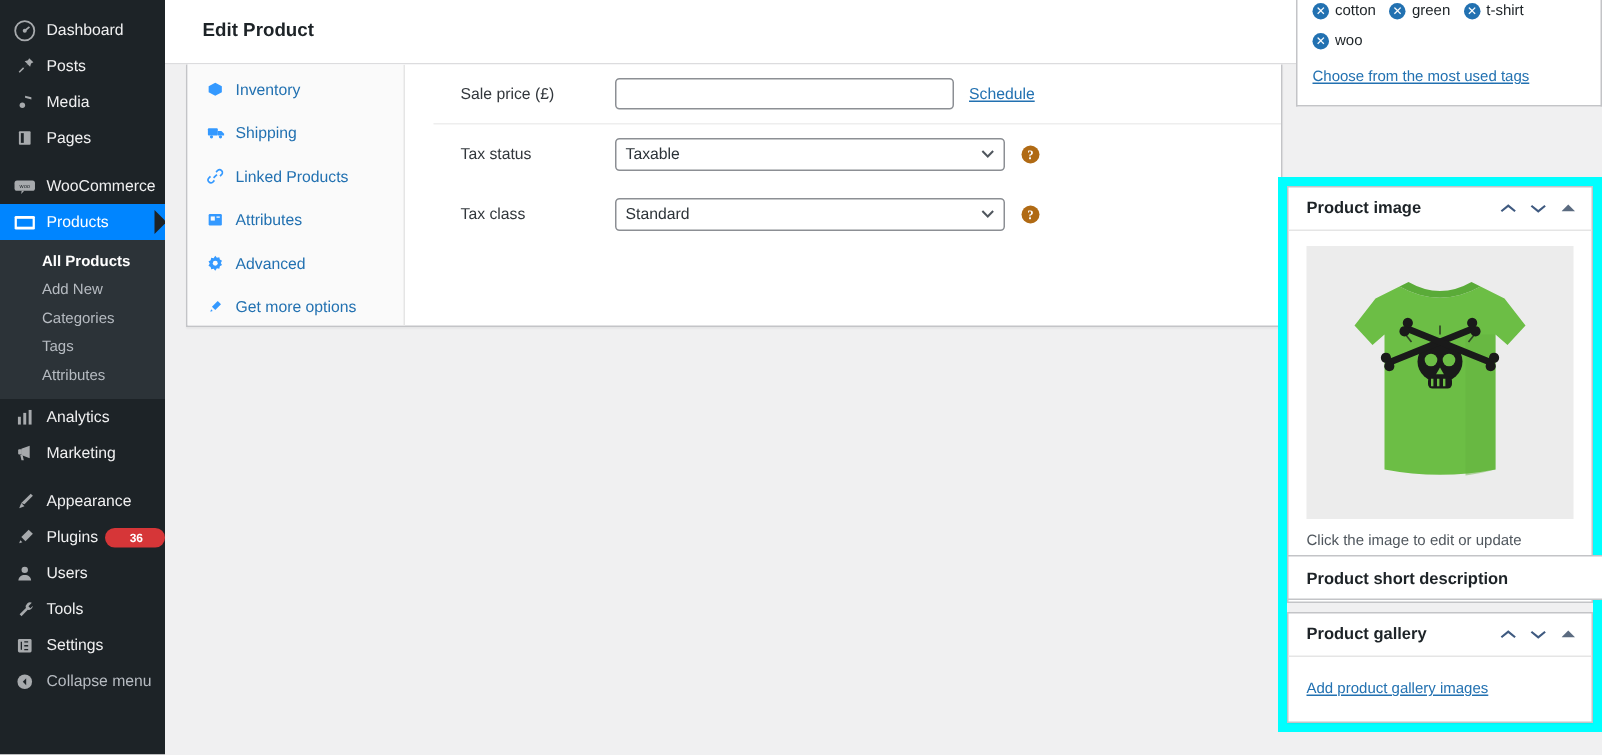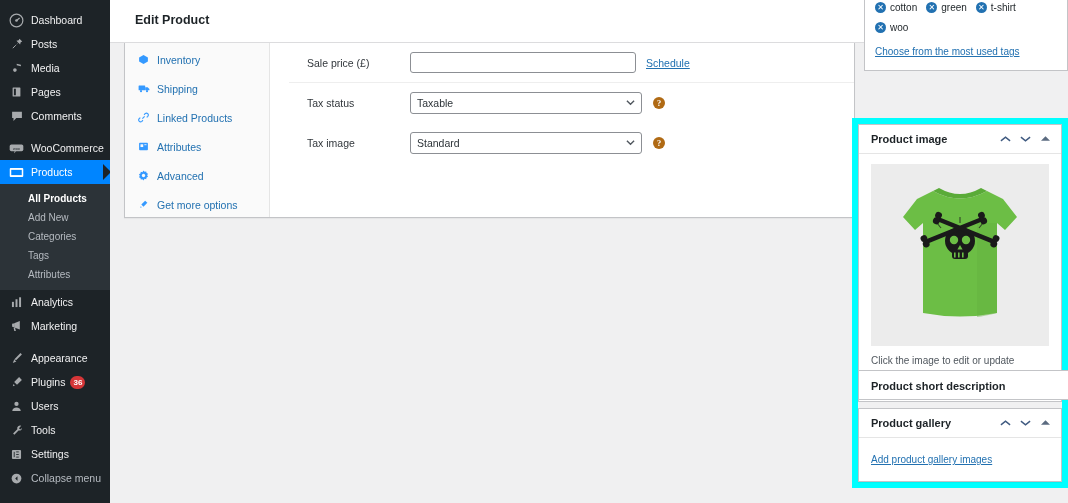--- a/index.html
+++ b/index.html
@@ -71,21 +71,21 @@
   .badge-count {
     display: inline-block;
     background: #d63638;
     color: #fff;
     font-size: 8px;
     line-height: 13px;
     min-width: 13px;
     height: 13px;
     text-align: center;
     border-radius: 7px;
-    padding: 0 3px;
+    padding: 0 16px;
     margin-left: 5px;
     font-weight: bold;
     vertical-align: middle;
   }
   .collapse-item { color: #b6bbc1; }
 
   
   #topbar {
     position: absolute; left: 110px; top: 0;
     width: 958px; height: 43px;
@@ -174,21 +174,21 @@
     height: 21px;
     border: 1px solid #8c8f94;
     border-radius: 3px;
     background: #fff;
     font-size: 10.5px;
     padding: 0 6px;
     color: #2c3338;
     font-family: "Liberation Sans", sans-serif;
   }
   .f-select {
-    width: 232px;
+    width: 260px;
     height: 22px;
     border: 1px solid #8c8f94;
     border-radius: 3px;
     background: #fff;
     font-size: 10.5px;
     padding: 0 6px;
     color: #2c3338;
     position: relative;
     display: flex;
     align-items: center;
@@ -381,28 +381,20 @@
     <div class="menu-item">
       <span class="mi-ico">
         <svg width="13" height="14" viewBox="0 0 20 20" fill="currentColor">
             <rect x="4" y="3" width="12" height="14" rx="1"></rect>
             <rect x="6" y="5" width="3" height="10" fill="#1d2327"></rect>
           </svg>
       </span>
       <span>Pages</span>
     </div>
 
-    <div class="menu-item">
-      <span class="mi-ico">
-        <svg width="14" height="14" viewBox="0 0 20 20" fill="currentColor">
-            <path d="M3 4h14v9H9l-4 4v-4H3z"></path>
-          </svg>
-      </span>
-      <span>Comments</span>
-    </div>
 
     <div class="menu-sep"></div>
 
     <div class="menu-item">
       <span class="mi-ico">
         <svg width="15" height="13" viewBox="0 0 22 16" fill="currentColor">
             <rect x="1" y="2" width="20" height="10" rx="2.5"></rect>
             <path d="M8 12l-0.5 3 3-3z"></path>
             <text x="11" y="9.5" font-size="5.5" text-anchor="middle" fill="#1d2327" font-family="Liberation Sans">woo</text>
           </svg>
@@ -605,21 +597,21 @@
             <span class="chev">
               <svg width="9" height="7" viewBox="0 0 10 7" fill="none" stroke="currentColor" stroke-width="1.5">
                   <path d="M1 1.5L5 5.5 9 1.5"></path>
                 </svg>
             </span>
           </div>
           <span class="help-tip">?</span>
         </div>
 
         <div class="form-row">
-          <span class="f-label">Tax image</span>
+          <span class="f-label">Tax class</span>
           <div class="f-select">
             <span class="sel-val">Standard</span>
             <span class="chev">
               <svg width="9" height="7" viewBox="0 0 10 7" fill="none" stroke="currentColor" stroke-width="1.5">
                   <path d="M1 1.5L5 5.5 9 1.5"></path>
                 </svg>
             </span>
           </div>
           <span class="help-tip">?</span>
         </div>

